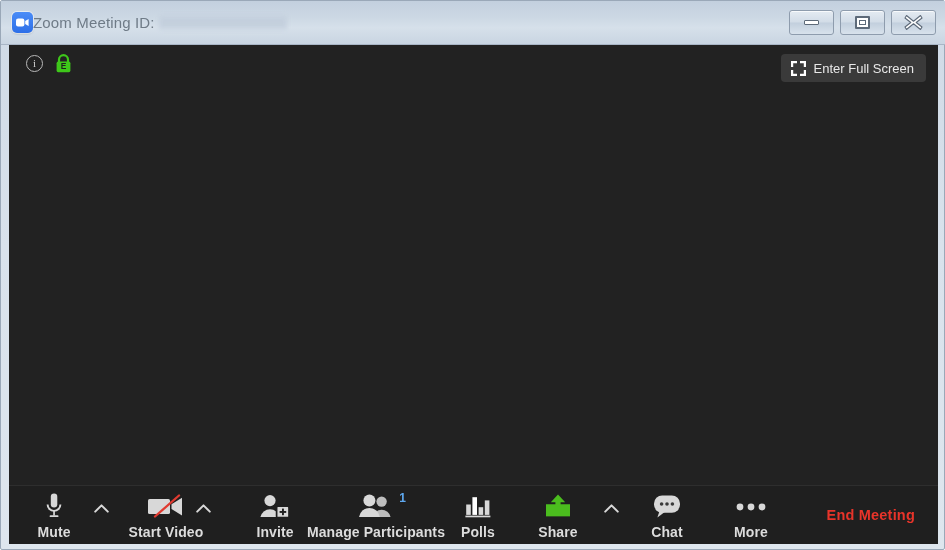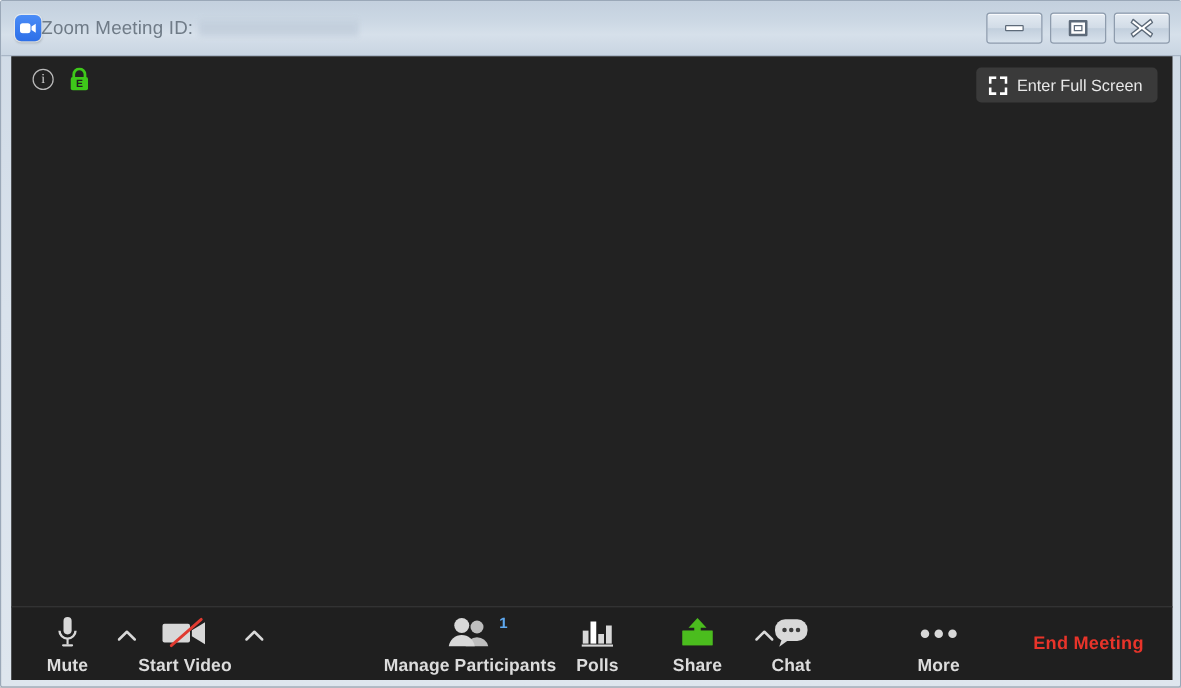--- a/index.html
+++ b/index.html
@@ -283,36 +283,48 @@
         </svg>
       </div>
       <div class="tb-label">Mute</div>
     </div>
     <div class="chevron" style="left:80px; width:24px; justify-content:center;">
       <svg width="15" height="9" viewBox="0 0 15 9" aria-hidden="true">
         <path d="M1.2 7.6 L7.5 1.4 L13.8 7.6" fill="none" stroke="#d8d8d8" stroke-width="2" stroke-linecap="round" stroke-linejoin="round"></path>
       </svg>
     </div>
 
-    <div class="tb-item" style="left:99px; width:80px;">
+    <div class="tb-item" style="left:117px; width:80px;">
       <div class="tb-icon">
         <svg width="40" height="26" viewBox="0 0 40 26" aria-hidden="true">
           <rect x="2" y="6" width="22" height="15" rx="1.6" fill="#d8d8d8"></rect>
           <path d="M25.5 11.2 L36 4.8 L36 22.4 L25.5 16 Z" fill="#d8d8d8"></path>
           <line x1="9" y1="23.5" x2="33" y2="2.5" stroke="#e03a30" stroke-width="2.3" stroke-linecap="round"></line>
         </svg>
       </div>
       <div class="tb-label">Start Video</div>
     </div>
     <div class="chevron" style="left:182px; width:24px; justify-content:center;">
       <svg width="15" height="9" viewBox="0 0 15 9" aria-hidden="true">
         <path d="M1.2 7.6 L7.5 1.4 L13.8 7.6" fill="none" stroke="#d8d8d8" stroke-width="2" stroke-linecap="round" stroke-linejoin="round"></path>
       </svg>
     </div>
 
+    <div class="tb-item" style="left:226px; width:80px;">
+      <div class="tb-icon">
+        <svg width="32" height="26" viewBox="0 0 32 26" aria-hidden="true">
+          <circle cx="11" cy="7.6" r="5.6" fill="#d8d8d8"></circle>
+          <path d="M1.4 24 a9.8 9.8 0 0 1 19.2 0 Z" fill="#d8d8d8"></path>
+          <rect x="17.6" y="13.2" width="12.4" height="11.4" rx="1.2" fill="#d8d8d8" stroke="#1f1f1f" stroke-width="1.7"></rect>
+          <rect x="23" y="15.6" width="1.9" height="6.6" fill="#1f1f1f"></rect>
+          <rect x="20.6" y="18" width="6.6" height="1.9" fill="#1f1f1f"></rect>
+        </svg>
+      </div>
+      <div class="tb-label">Invite</div>
+    </div>
 
     <div class="tb-item" style="left:292px; width:150px;">
       <div class="tb-icon">
         <svg width="40" height="26" viewBox="0 0 40 26" aria-hidden="true">
           <circle cx="25.6" cy="8.6" r="5.2" fill="#bdbdbd"></circle>
           <path d="M16.6 24 a9.2 9.2 0 0 1 18.0 0 Z" fill="#bdbdbd"></path>
           <circle cx="13.4" cy="7.4" r="6" fill="#d8d8d8"></circle>
           <path d="M3 24 a10.5 10.5 0 0 1 20.8 0 Z" fill="#d8d8d8"></path>
         </svg>
         <span class="badge">1</span>
@@ -342,21 +354,21 @@
         </svg>
       </div>
       <div class="tb-label">Share</div>
     </div>
     <div class="chevron" style="left:590px; width:24px; justify-content:center;">
       <svg width="15" height="9" viewBox="0 0 15 9" aria-hidden="true">
         <path d="M1.2 7.6 L7.5 1.4 L13.8 7.6" fill="none" stroke="#d8d8d8" stroke-width="2" stroke-linecap="round" stroke-linejoin="round"></path>
       </svg>
     </div>
 
-    <div class="tb-item" style="left:589px; width:70px;">
+    <div class="tb-item" style="left:623px; width:70px;">
       <div class="tb-icon">
         <svg width="32" height="26" viewBox="0 0 32 26" aria-hidden="true">
           <rect x="3" y="2.4" width="26" height="17.4" rx="8.2" fill="#d8d8d8"></rect>
           <path d="M8.6 17.8 L6.4 24.4 L14.4 18.6 Z" fill="#d8d8d8"></path>
           <circle cx="10.6" cy="11" r="1.8" fill="#3a3a3a"></circle>
           <circle cx="16" cy="11" r="1.8" fill="#3a3a3a"></circle>
           <circle cx="21.4" cy="11" r="1.8" fill="#3a3a3a"></circle>
         </svg>
       </div>
       <div class="tb-label">Chat</div>

